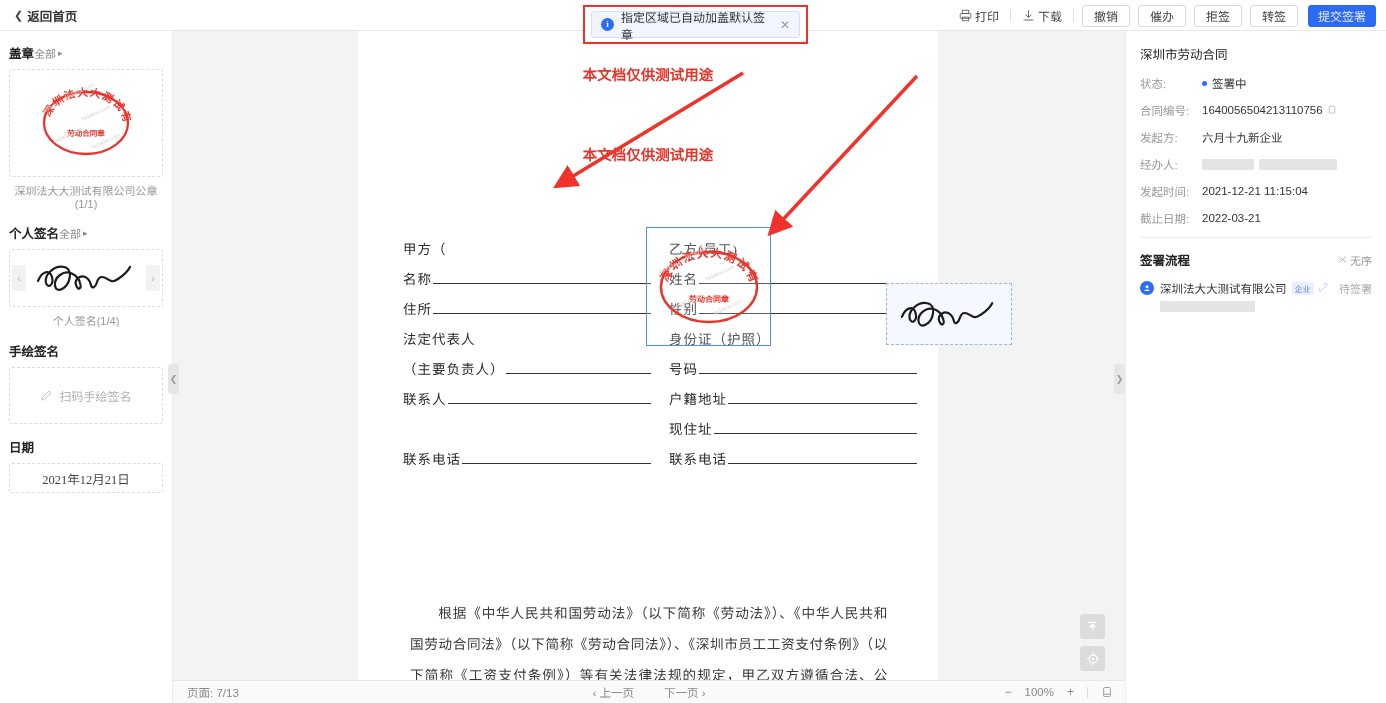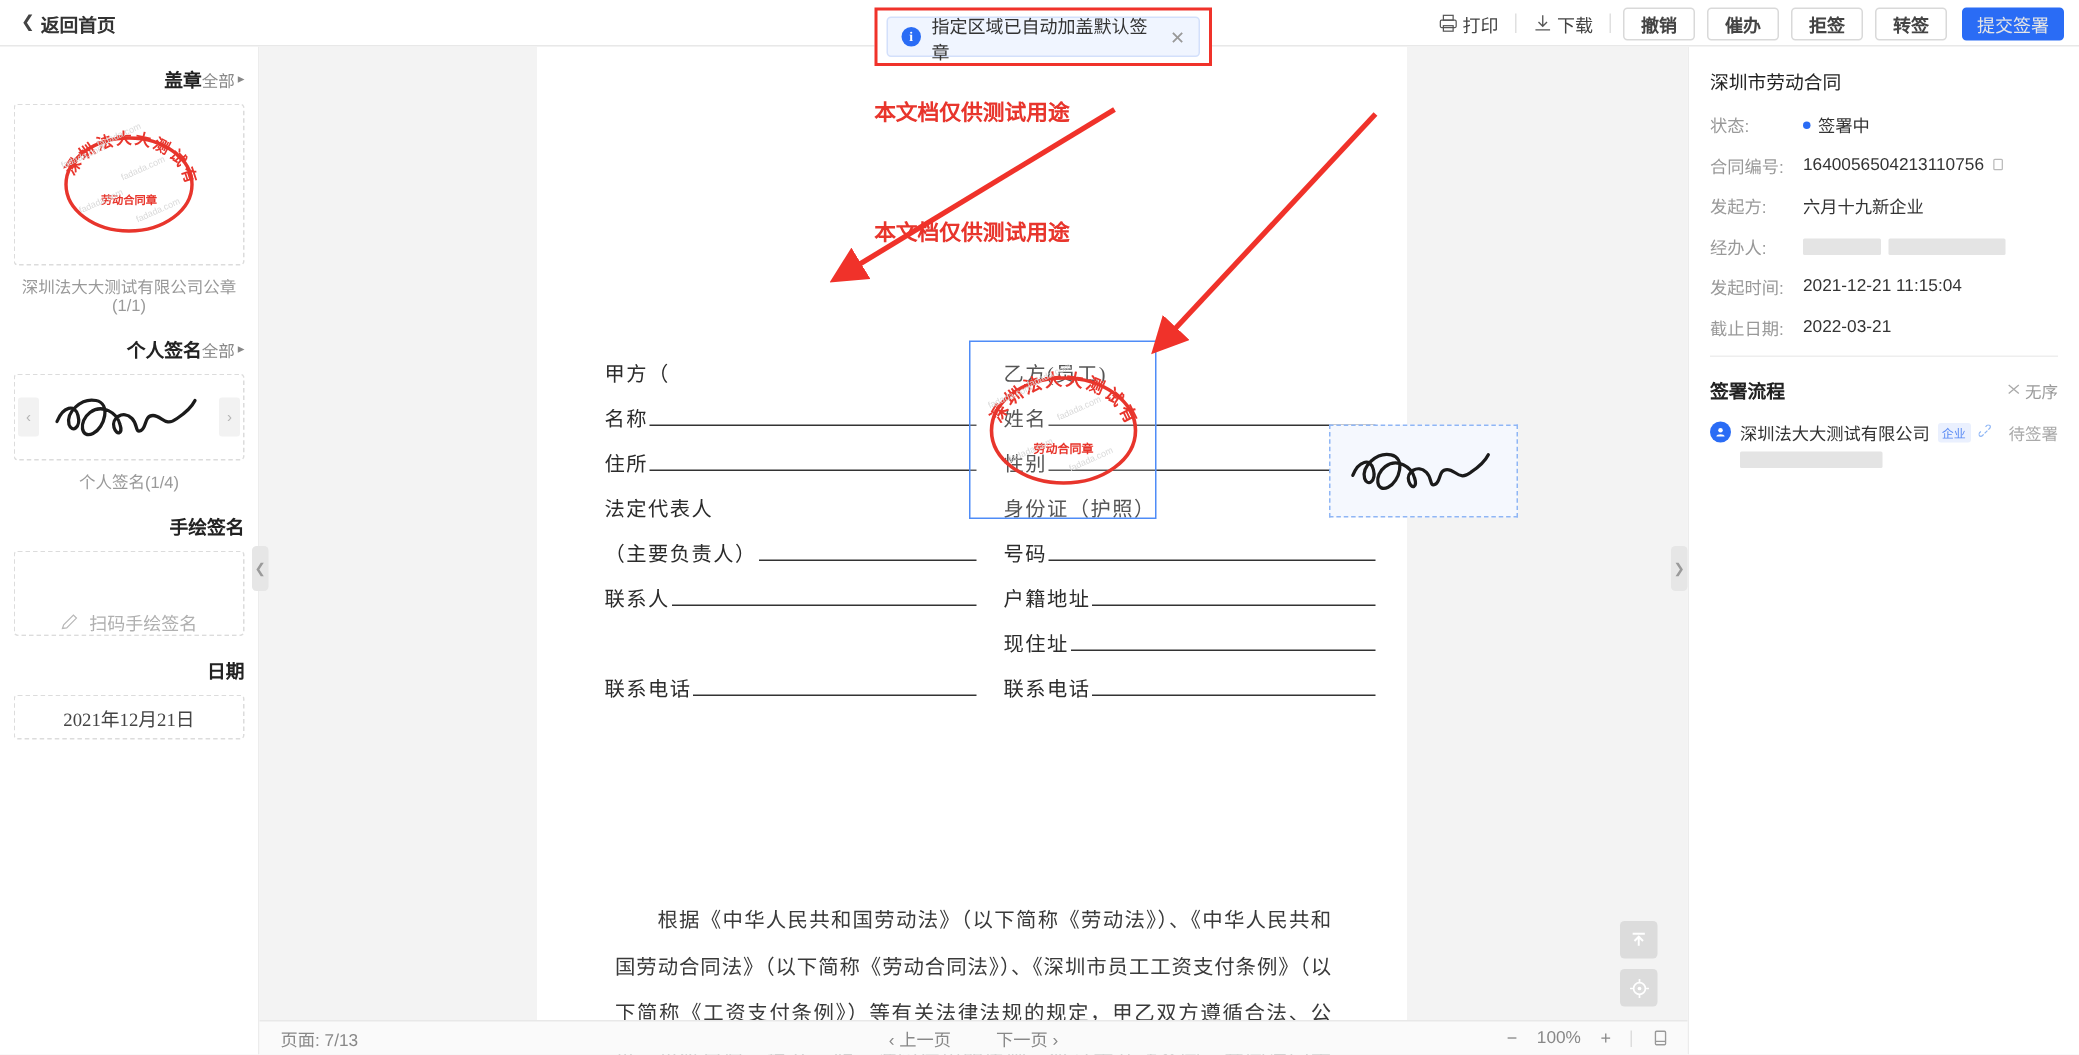--- a/index.html
+++ b/index.html
@@ -31,21 +31,21 @@
   }
   .ta-item {
     display: flex; align-items: center; gap: 3px;
     font-size: 12px; color: #444; padding: 0 11px; cursor: pointer; height: 20px;
   }
   .ta-sep { width: 1px; height: 13px; background: #e0e0e0; }
   .ta-btn {
     min-width: 48px; height: 22px; border: 1px solid #d9d9d9; border-radius: 3px;
     background: #fff; font-size: 12px; color: #444;
     display: flex; align-items: center; justify-content: center;
-    margin-left: 8px; cursor: pointer; padding: 0 9px; font-weight: bold;
+    margin-left: 8px; cursor: pointer; padding: 0 9px;
   }
   .ta-btn.primary { background: #2a6cf5; border-color: #2a6cf5; color: #e5e5e5; font-weight: 500; margin-left: 10px; }
   .icon-svg { display: block; }
 
   
   .toast-wrap {
     position: absolute; top: 5px; left: 583px; width: 225px; height: 39px;
     border: 2px solid #f0322a; background: #fff; z-index: 60;
     display: flex; align-items: center; justify-content: center;
   }
@@ -61,34 +61,34 @@
   }
   .toast-close { margin-left: auto; color: #999; font-size: 12px; cursor: pointer; line-height: 1; }
 
   
   .sidebar {
     position: absolute; top: 31px; left: 0; width: 173px; height: 672px;
     background: #fff; border-right: 1px solid #ececec;
     padding: 12px 9px 0 9px; overflow: hidden;
   }
   .sb-head {
-    display: flex; align-items: center; justify-content: flex-end;
+    display: flex; align-items: center; justify-content: flex-start;
     margin-bottom: 7px;
   }
   .sb-title { font-size: 12.5px; font-weight: 700; color: #222; }
   .sb-all { font-size: 11px; color: #888; cursor: pointer; display:flex; align-items:center; gap:2px; }
   .sb-all .arw { font-size: 9px; }
 
   .sb-card {
     border: 1px dashed #dcdcdc; border-radius: 3px; background: #fff;
     height: 108px; position: relative; display: flex; align-items: center; justify-content: center;
     overflow: hidden; cursor: pointer;
   }
   .sb-card.sig { height: 58px; }
-  .sb-card.draw { height: 57px; align-items: flex-end; }
+  .sb-card.draw { height: 57px; }
   .sb-caption { text-align: center; font-size: 11px; color: #999; margin-top: 5px; }
   .sb-section { margin-bottom: 13px; }
 
   .nav-arrow {
     position: absolute; top: 50%; transform: translateY(-50%);
     width: 14px; height: 26px; background: #f2f2f2; color: #b5b5b5;
     border-radius: 2px; font-size: 10px; display:flex; align-items:center; justify-content:center;
     cursor: pointer; z-index: 3;
   }
   .nav-arrow.l { left: 2px; }

